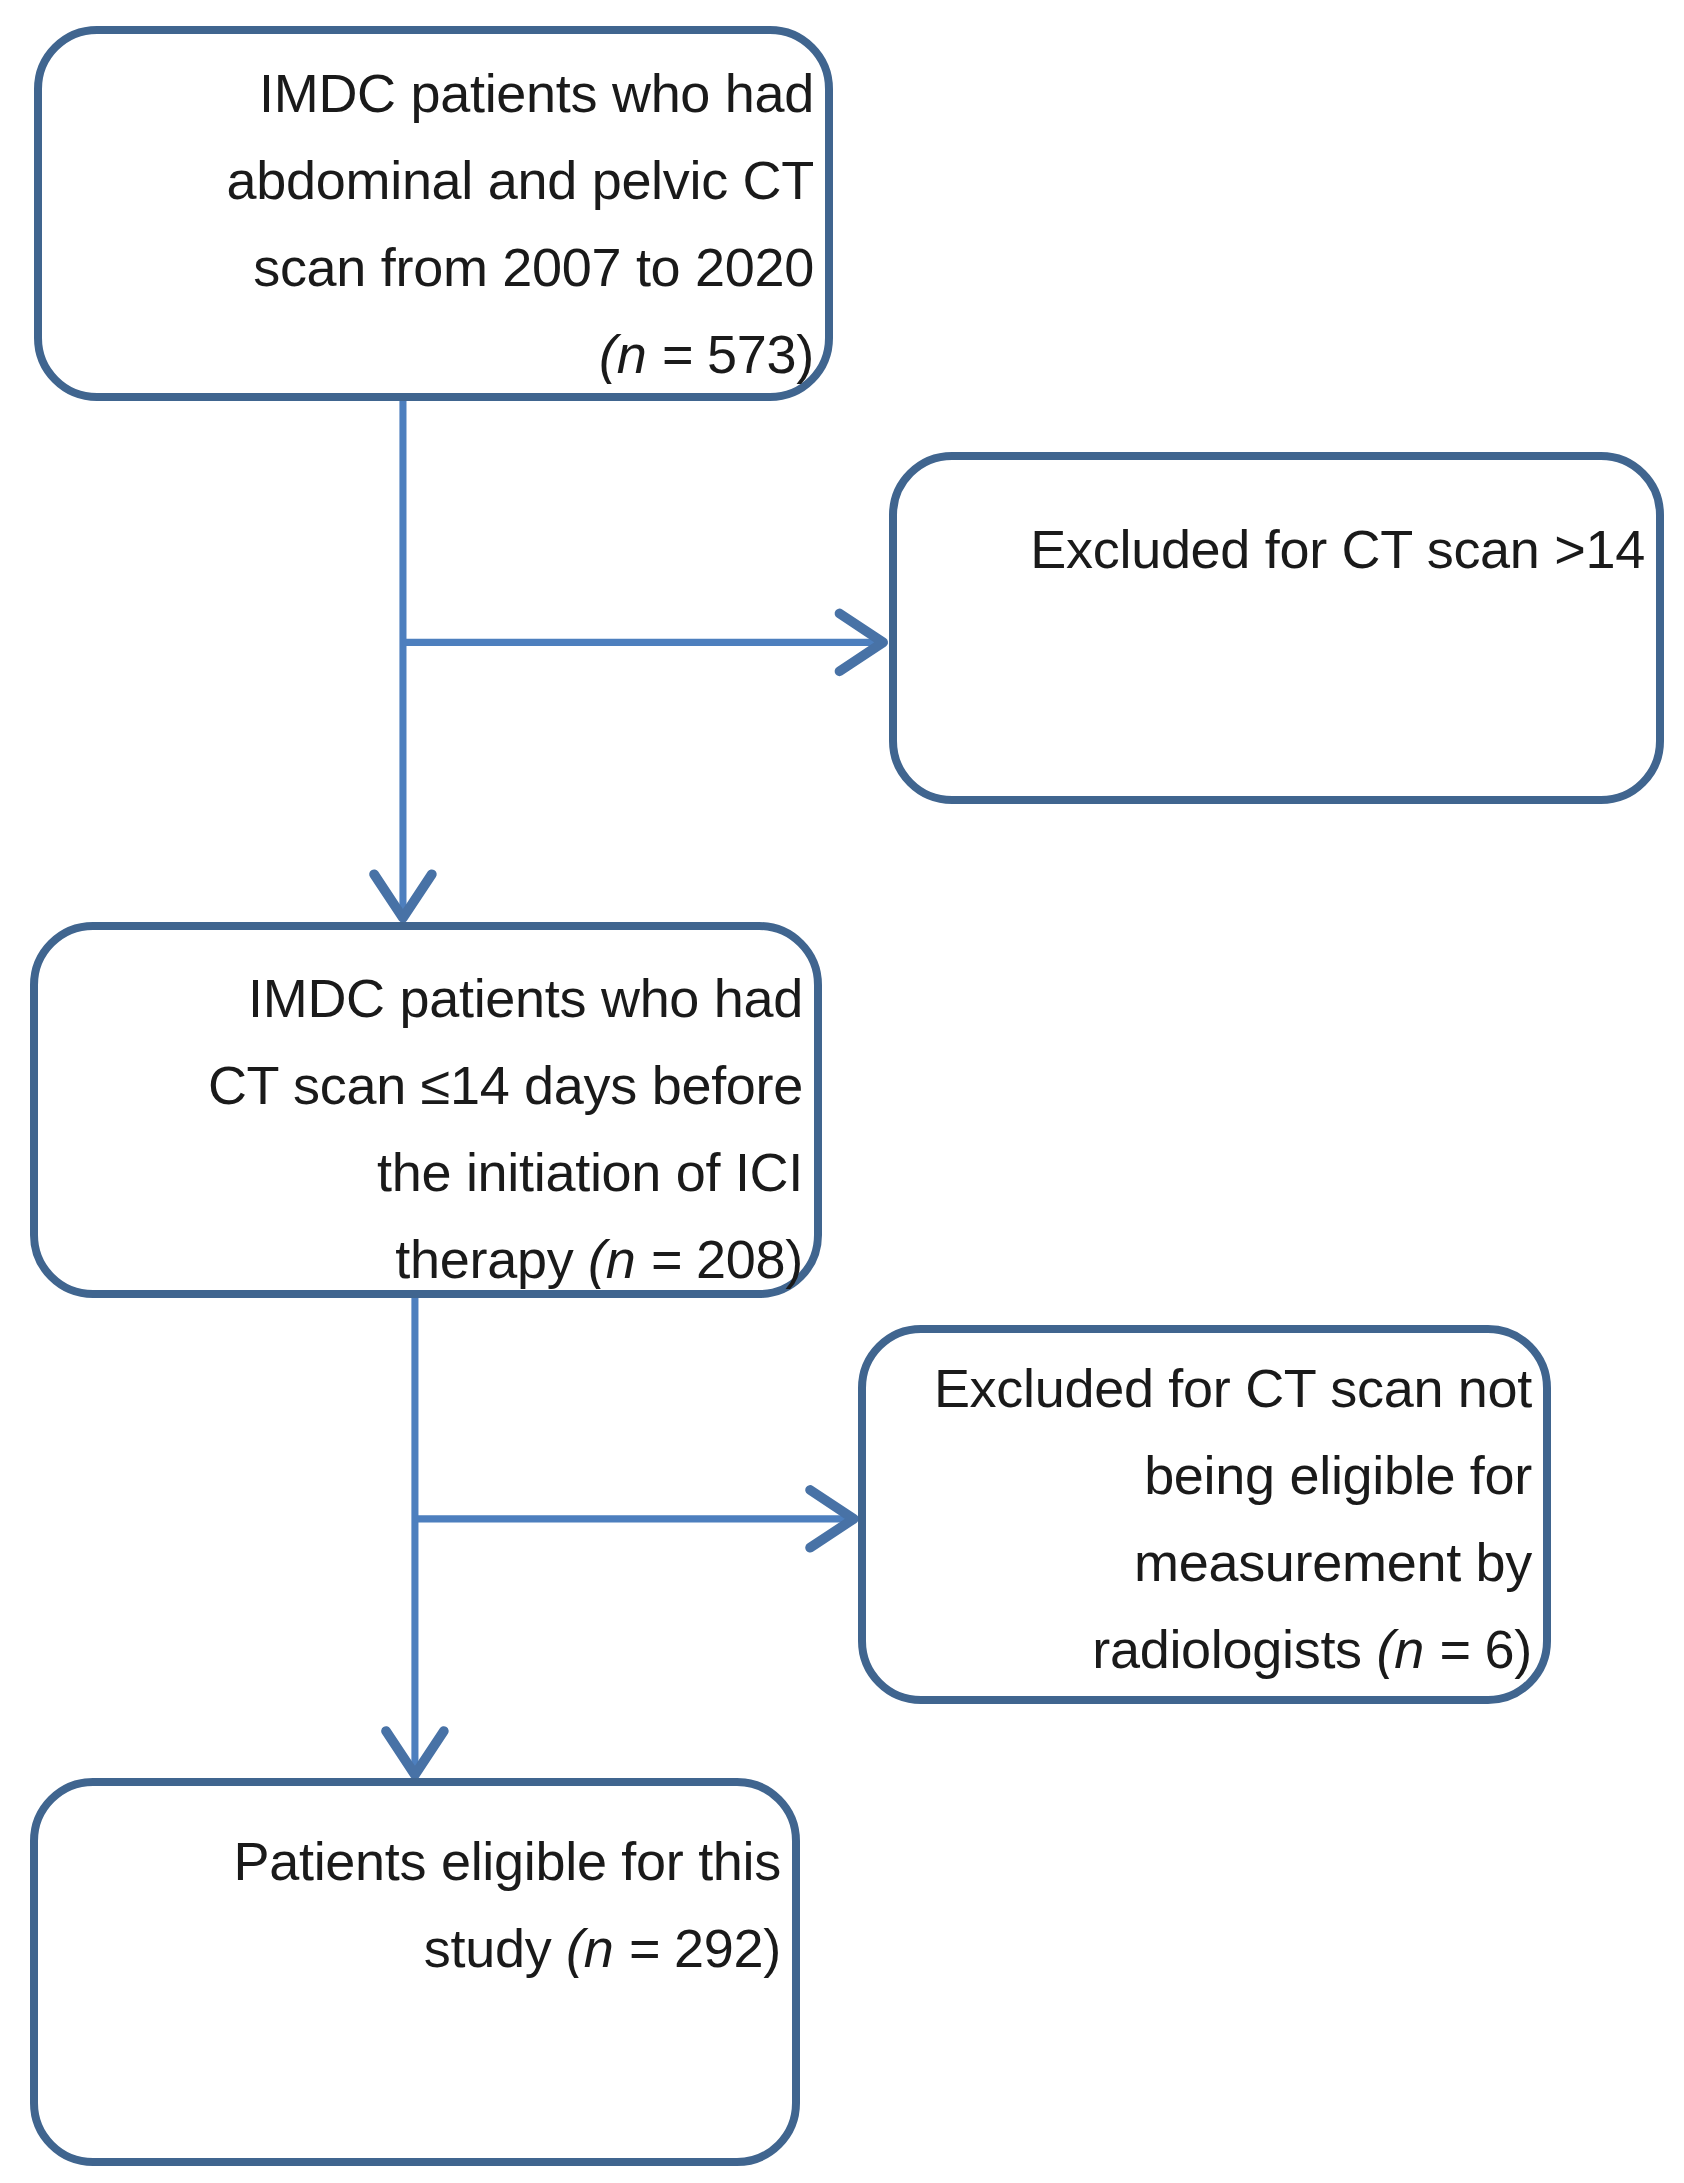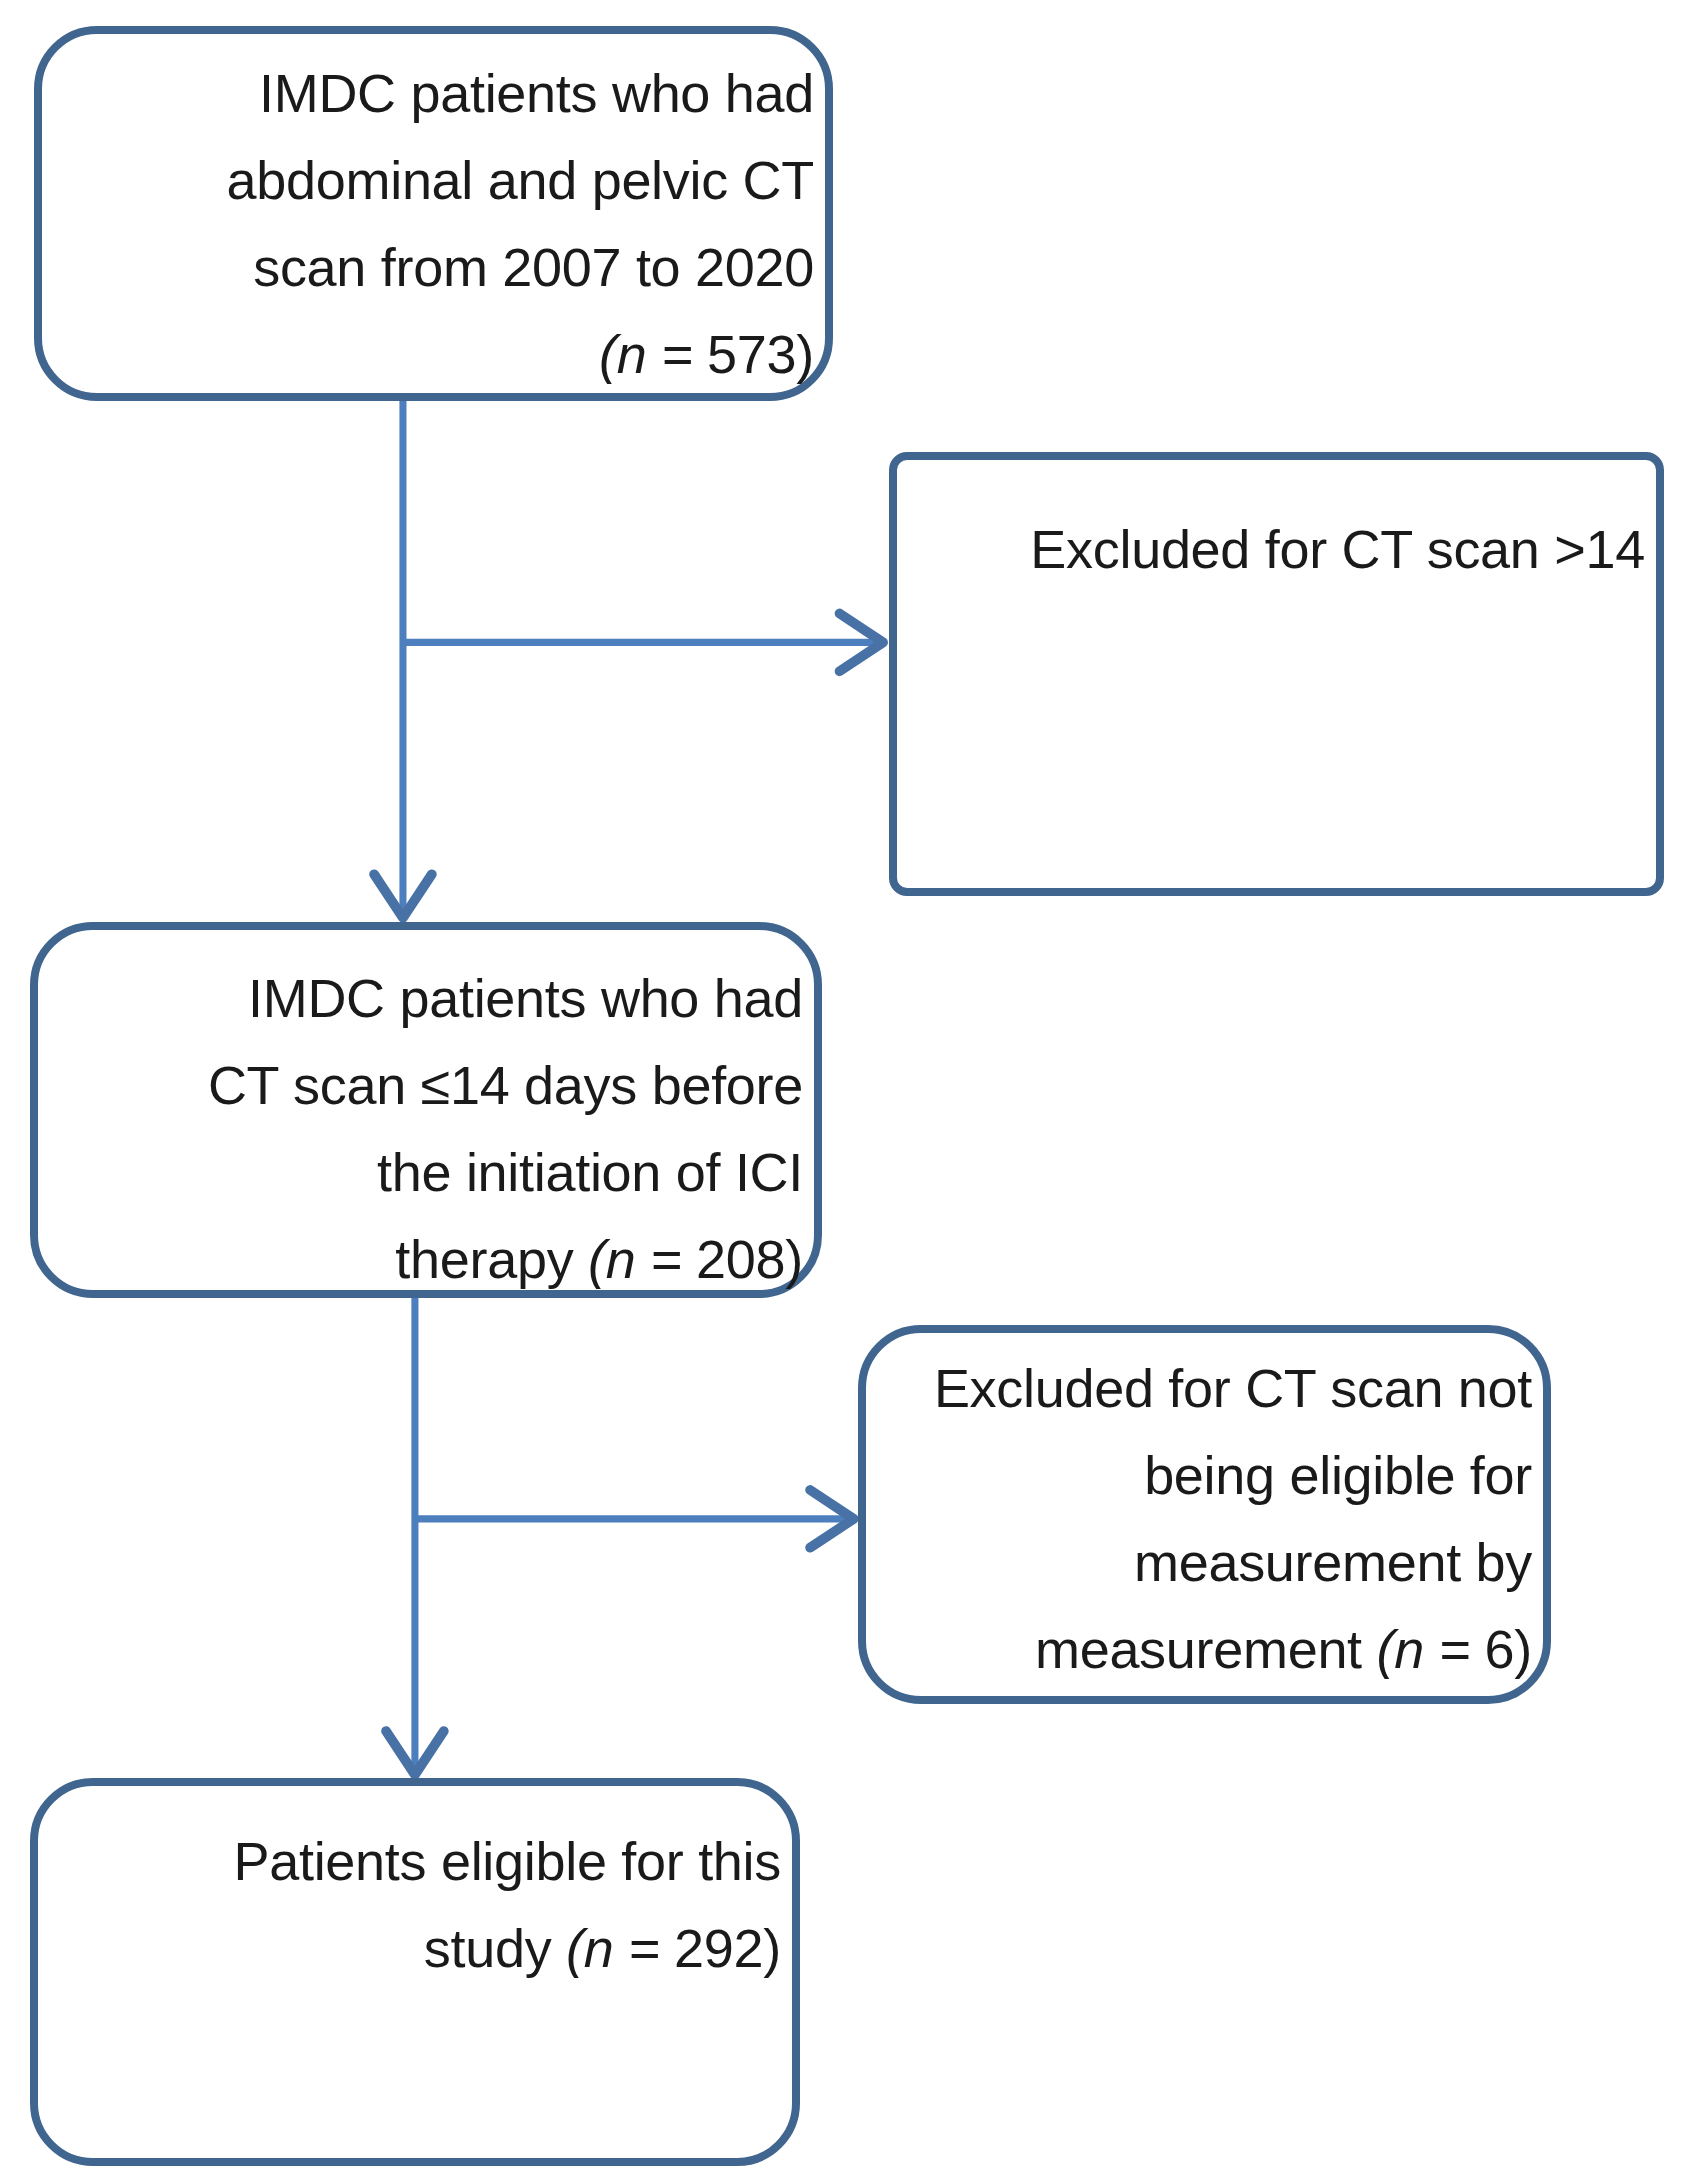--- a/index.html
+++ b/index.html
@@ -42,21 +42,21 @@
     border-radius: 63px;
     font-size: 54px;
     line-height: 87px;
     letter-spacing: -0.3px;
     color: #1a1a1a;
   }
   .tline { white-space: pre; }
   .ital { font-style: italic; }
 
   .b1 { left: 34px;   top: 26px;   width: 799px; height: 375px; padding: 16.3px 11px 0 38px; }
-  .b2 { left: 889px; top: 452px;  width: 775px; height: 444px; padding: 46px 11px 0 33px; border-radius: 18px; }
+  .b2 { left: 889px; top: 452px;  width: 775px; height: 352px; padding: 46px 11px 0 33px; }
   .b3 { left: 30px;   top: 922px; width: 792px; height: 376px; padding: 24.5px 11px 0 38px; }
   .b4 { left: 858px; top: 1325px; width: 693px; height: 379px; padding: 12px 11px 0 38px; }
   .b5 { left: 30px;   top: 1778px; width: 770px; height: 388px; padding: 32px 11px 0 38px; }
 </style>
 </head>
 <body>
 
 <div class="canvas">
 
   <svg class="connectors" viewBox="0 0 3093 4010" xmlns="http://www.w3.org/2000/svg">
@@ -89,21 +89,21 @@
       <div class="tline"><span>IMDC patients who had</span></div>
       <div class="tline"><span>CT scan ≤14 days before</span></div>
       <div class="tline"><span>the initiation of ICI</span></div>
       <div class="tline"><span>therapy </span><span class="ital">(n = </span><span>208)</span></div>
     </div>
 
   <div class="box b4">
       <div class="tline"><span>Excluded for CT scan not</span></div>
       <div class="tline"><span>being eligible for</span></div>
       <div class="tline"><span>measurement by</span></div>
-      <div class="tline"><span>measurement </span><span class="ital">(n = </span><span>6)</span></div>
+      <div class="tline"><span>radiologists </span><span class="ital">(n = </span><span>6)</span></div>
     </div>
 
   <div class="box b5">
       <div class="tline"><span>Patients eligible for this</span></div>
       <div class="tline"><span>study </span><span class="ital">(n = </span><span>292)</span></div>
     </div>
 
 </div>
 
 

